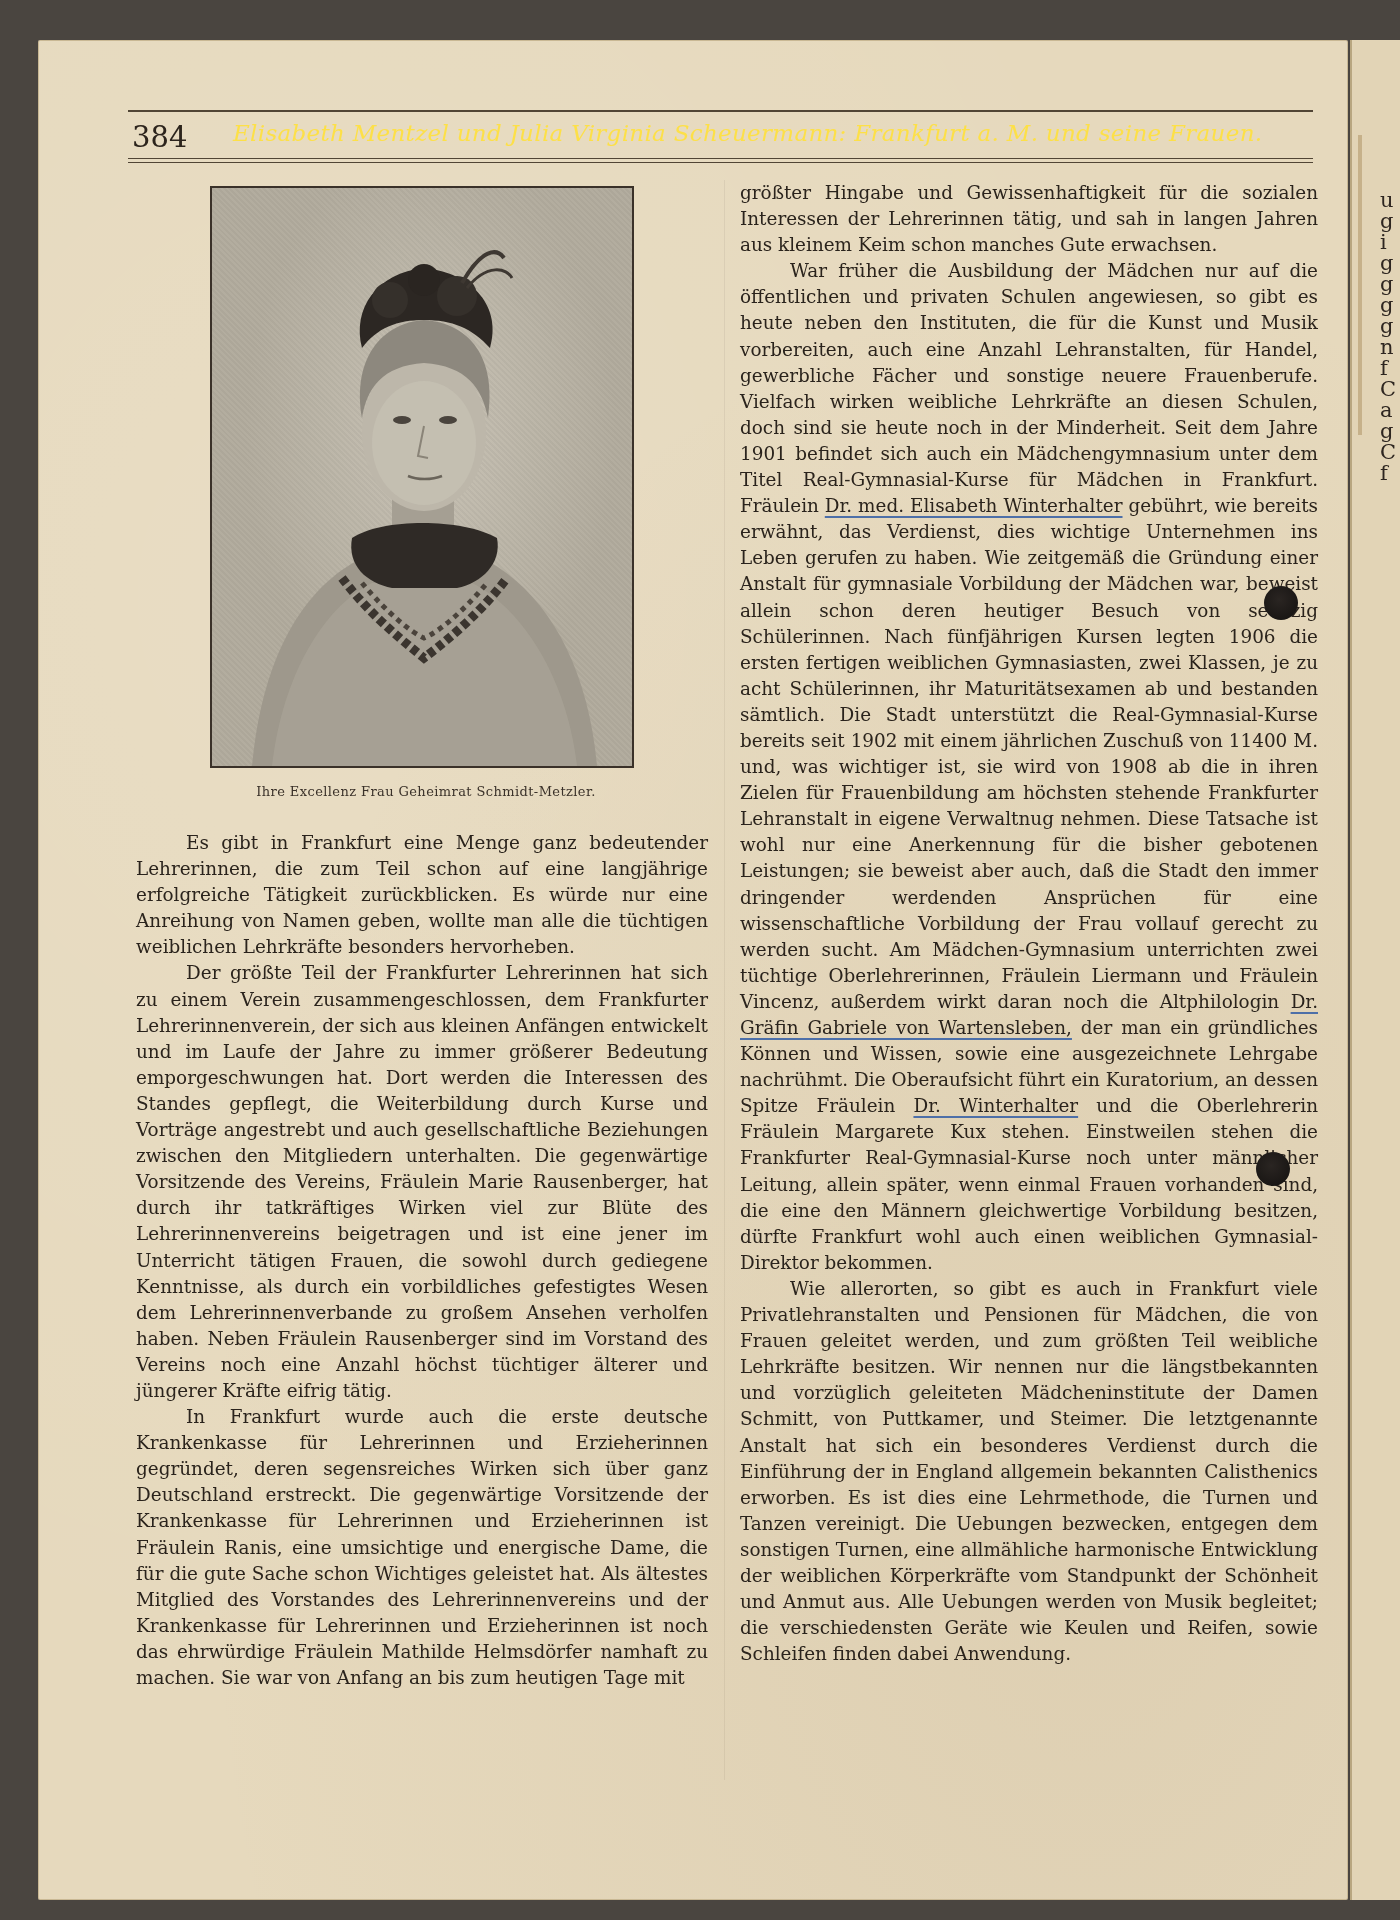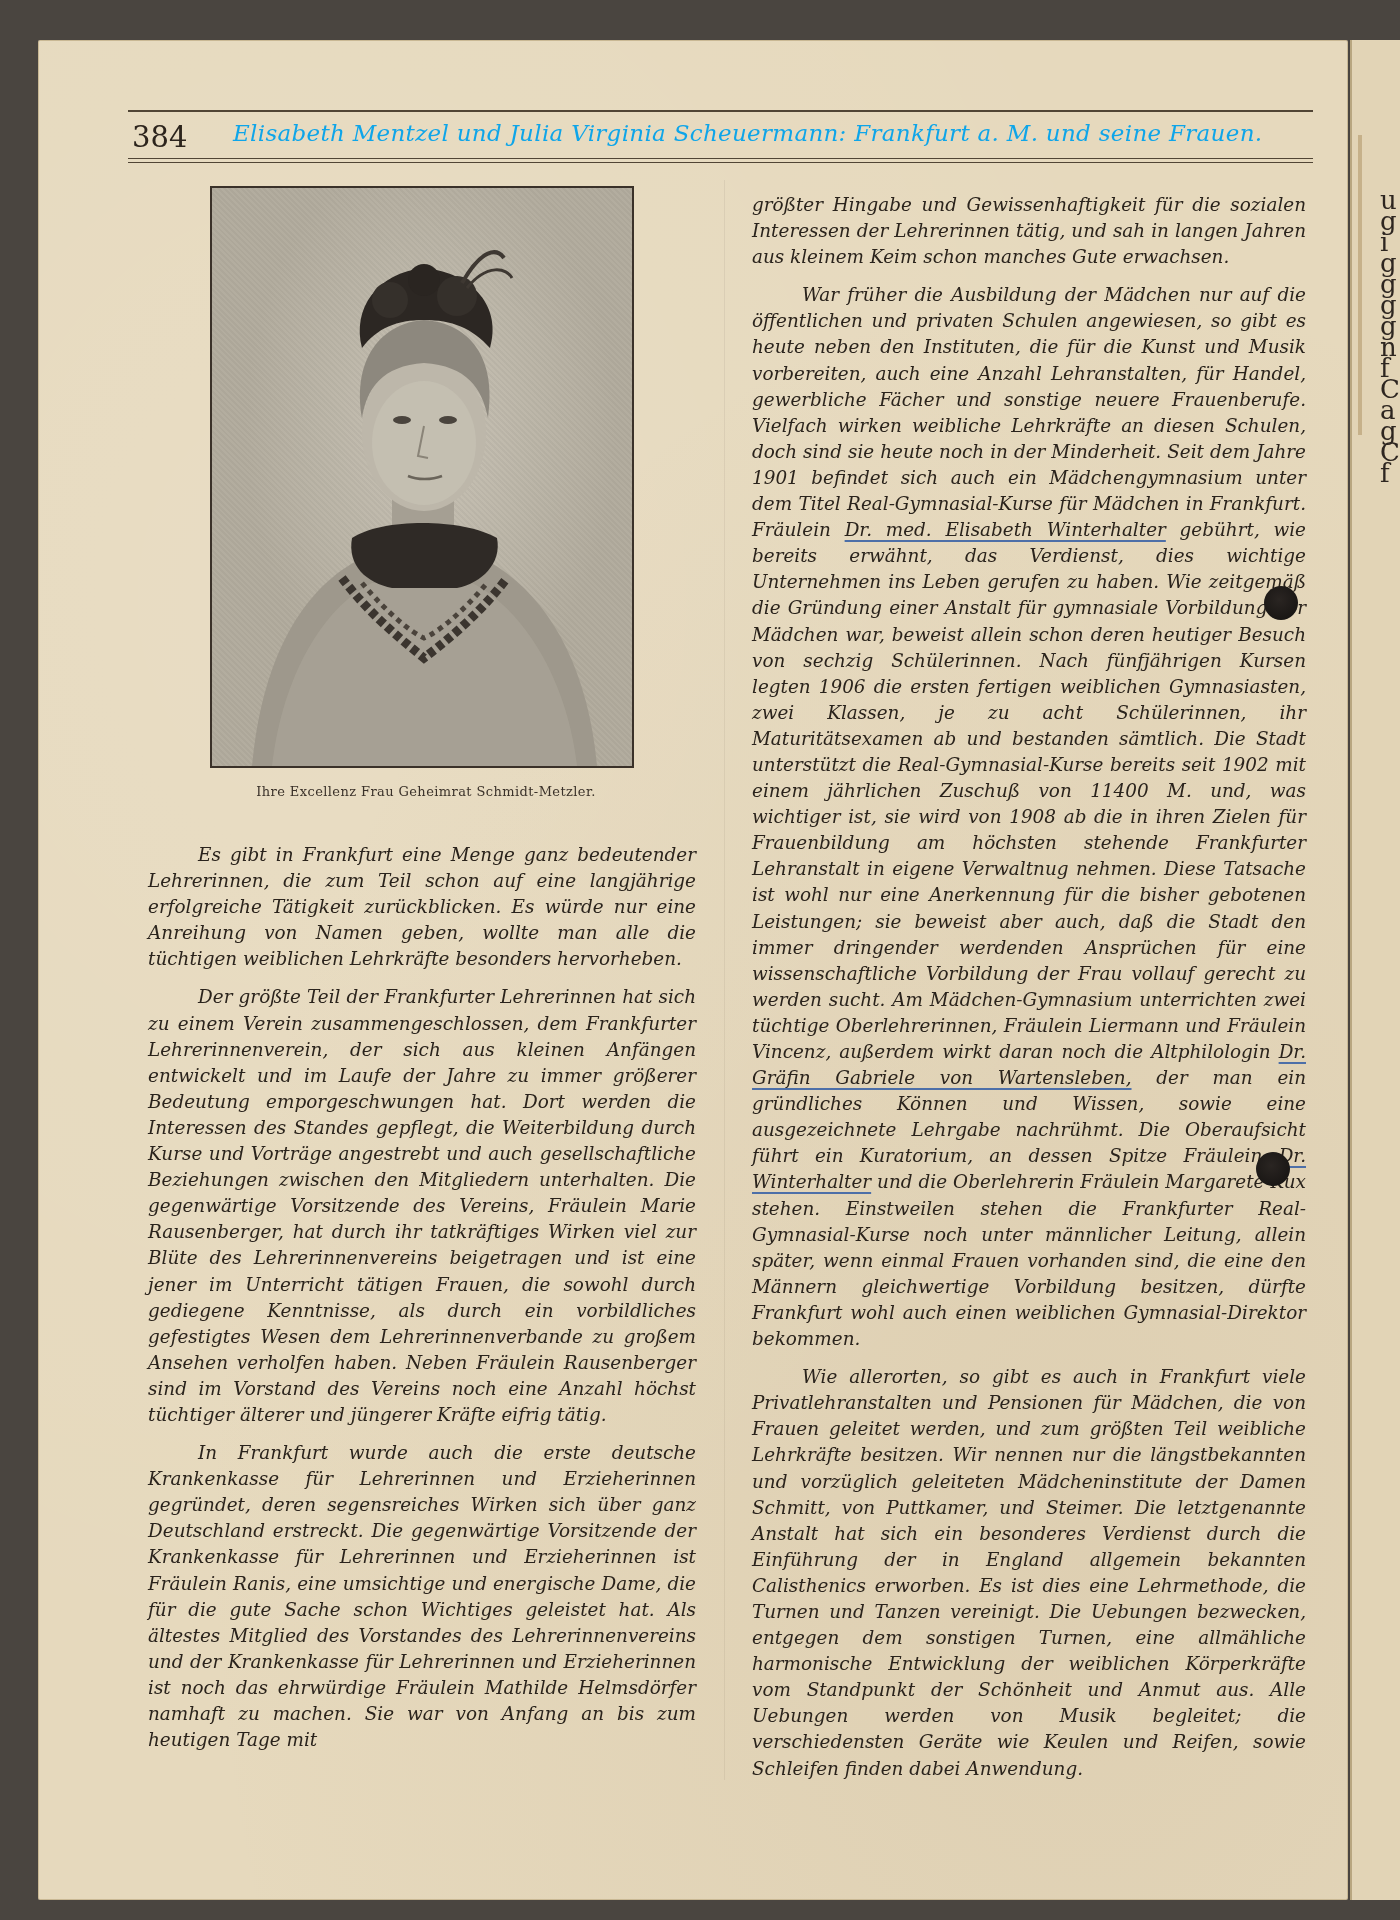--- a/index.html
+++ b/index.html
@@ -26,40 +26,40 @@
     position:absolute; left:1350px; top:40px; width:50px; height:1860px;
     background:#e2d4b6;
     border-left:2px solid #b8a680;
   }
   .next-page .fold-line {
     position:absolute; left:6px; top:95px; width:4px; height:300px;
     background:#c6b18a;
   }
   .next-page .glyph-col {
     position:absolute; left:28px; top:150px; width:20px;
-    font-size:26px; line-height:21px; color:#2e2620;
+    font-size:21px; line-height:21px; color:#2e2620;
     font-family:"DejaVu Serif", serif;
     word-break:break-all;
   }
   .header {
     position:absolute; left:128px; top:110px; width:1185px; height:46px;
     border-top:2px solid #514535;
     border-bottom:1px solid #514535;
   }
   .header::after {
     content:""; position:absolute; left:0; right:0; bottom:-5px;
     border-bottom:1px solid #514535;
   }
   .page-number {
     position:absolute; left:4px; top:8px;
     font-size:29px; color:#2c241c;
   }
   .running-title {
     position:absolute; left:105px; top:8px; right:0;
-    font-size:23px; color:#0ea5e9; letter-spacing:0.3px;
+    font-size:23px; color:#fde047; letter-spacing:0.3px;
     font-style:italic;
     white-space:nowrap;
   }
   .figure {
     position:absolute; left:210px; top:186px; width:420px; height:578px;
     border:2px solid #3a3129;
     background:#b3ad9f;
     background-image:
       repeating-linear-gradient(45deg, rgba(0,0,0,0.035) 0 2px, transparent 2px 4px),
       radial-gradient(ellipse at 52% 42%, #c9c3b6 0%, #b3ad9f 60%);
@@ -71,21 +71,21 @@
     text-align:center; font-size:13px; color:#3a3129;
     letter-spacing:0.4px;
   }
   .col {
     position:absolute;
     font-size:18.4px; line-height:26.1px; color:#2a231c;
     text-align:justify;
   }
   .col-left { left:136px; top:830px; width:572px; }
   .col-right { left:740px; top:180px; width:578px; }
-  .col p { margin:12px; text-indent:0;font-style:italic; }
+  .col p { margin:0; text-indent:0; }
   .col p.indent { text-indent:50px; }
   .col p + p { margin-top:0; }
   .underline-pen {
     text-decoration: underline;
     text-decoration-color:#4d6fa8;
     text-decoration-thickness:1.5px;
     text-underline-offset:4px;
   }
   .punch-hole {
     position:absolute; width:34px; height:34px; border-radius:50%;

